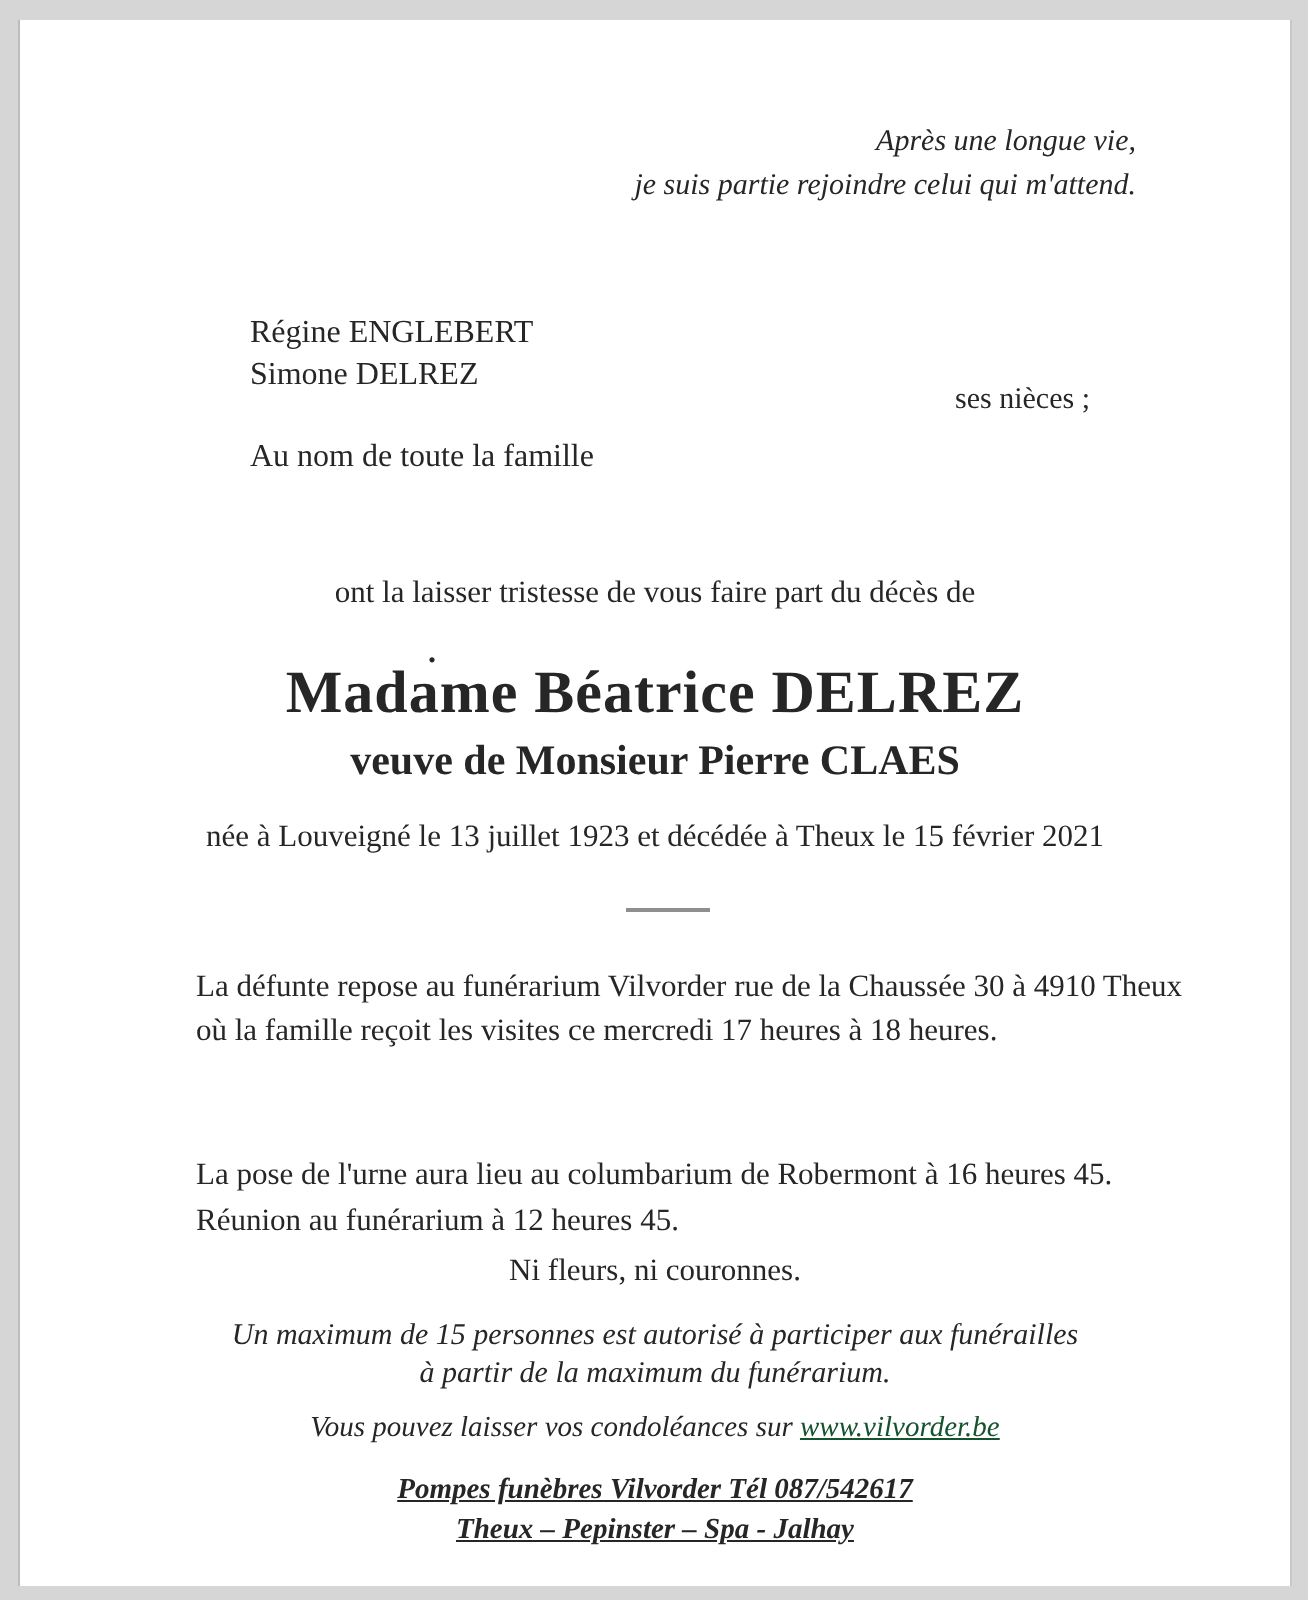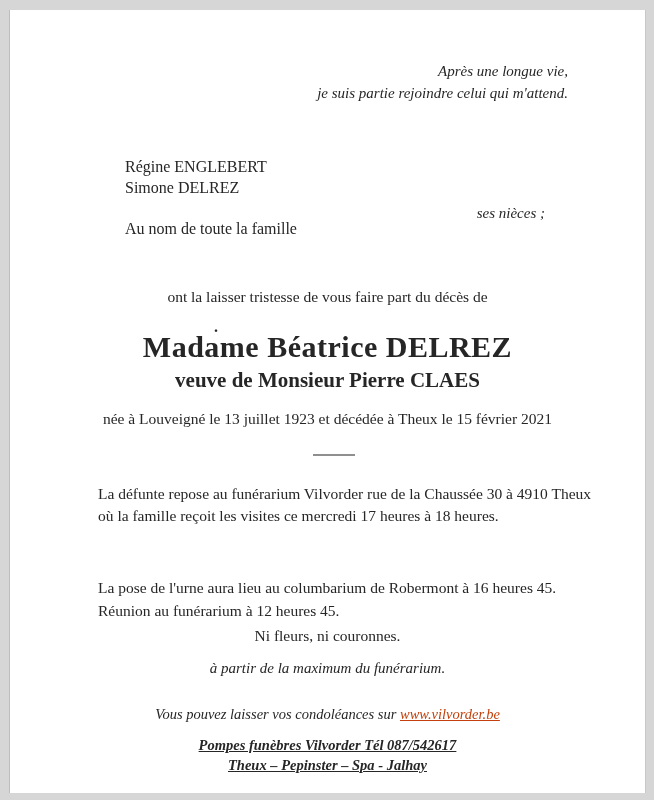--- a/index.html
+++ b/index.html
@@ -25,22 +25,21 @@
     font-style:italic;
     font-size:15px;line-height:22px;
     white-space:nowrap;
   }
   .names{
     top:146px;left:115px;
     font-size:16px;line-height:21px;
     white-space:nowrap;
   }
   .relation{
-    top:195px;right:100px;
-    font-style:italic;
+    top:182px;right:100px;
     font-size:15px;
     white-space:nowrap;
   }
   .family{
     top:210px;left:115px;
     font-size:16px;
     white-space:nowrap;
   }
   .centered{left:0;width:100%;text-align:center;}
   .intro{top:278px;font-size:15.5px;}
@@ -80,21 +79,21 @@
     font-style:italic;
     font-size:15px;line-height:19px;
   }
   .condolences{
     top:696px;
     font-style:italic;
     font-size:14.5px;
     white-space:nowrap;
   }
   .condolences .url{
-    color:#c2410c;
+    color:#14532d;
     text-decoration:underline;
   }
   .home{
     top:725px;
     font-style:italic;font-weight:bold;
     font-size:14.5px;line-height:20px;
   }
   .home div{text-decoration:underline;}
 </style>
 </head>
@@ -135,20 +134,21 @@
     </div>
 
 
     <div class="abs para p3">La pose de l'urne aura lieu au columbarium de Robermont à 16 heures 45.</div>
 
     <div class="abs para p4">Réunion au funérarium à 12 heures 45.</div>
 
     <div class="abs centered noflowers">Ni fleurs, ni couronnes.</div>
 
     <div class="abs centered covid">
+      <div>Un maximum de 15 personnes est autorisé à participer aux funérailles</div>
       <div>à partir de la maximum du funérarium.</div>
     </div>
 
     <div class="abs centered condolences">
       <span>Vous pouvez laisser vos condoléances sur </span><span class="url">www.vilvorder.be</span>
     </div>
 
     <div class="abs centered home">
       <div>Pompes funèbres Vilvorder Tél 087/542617</div>
       <div>Theux – Pepinster – Spa - Jalhay</div>

